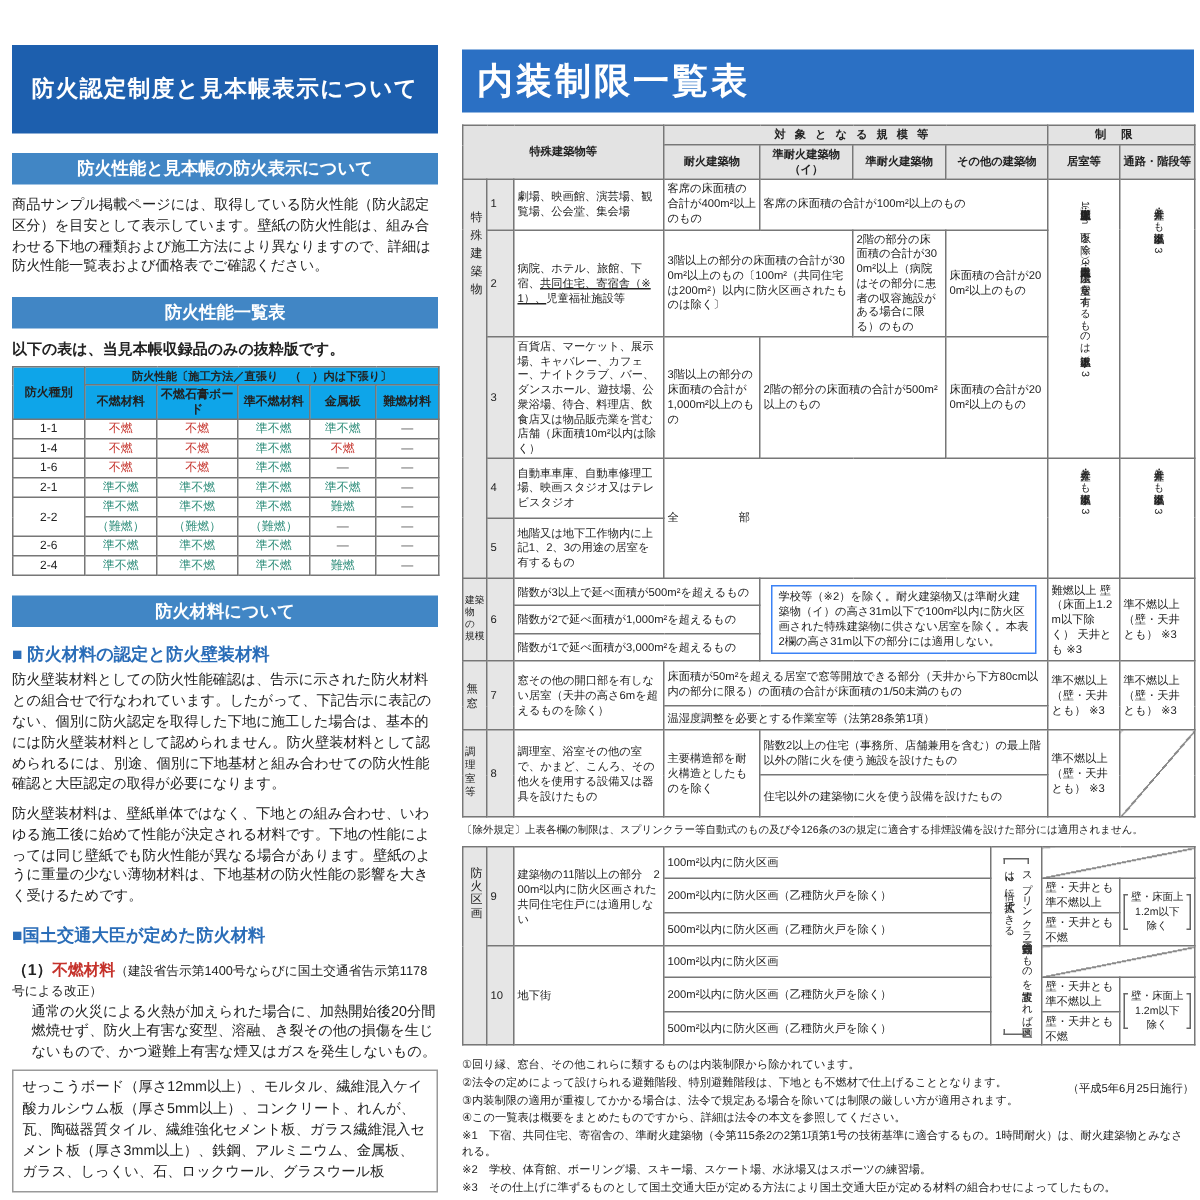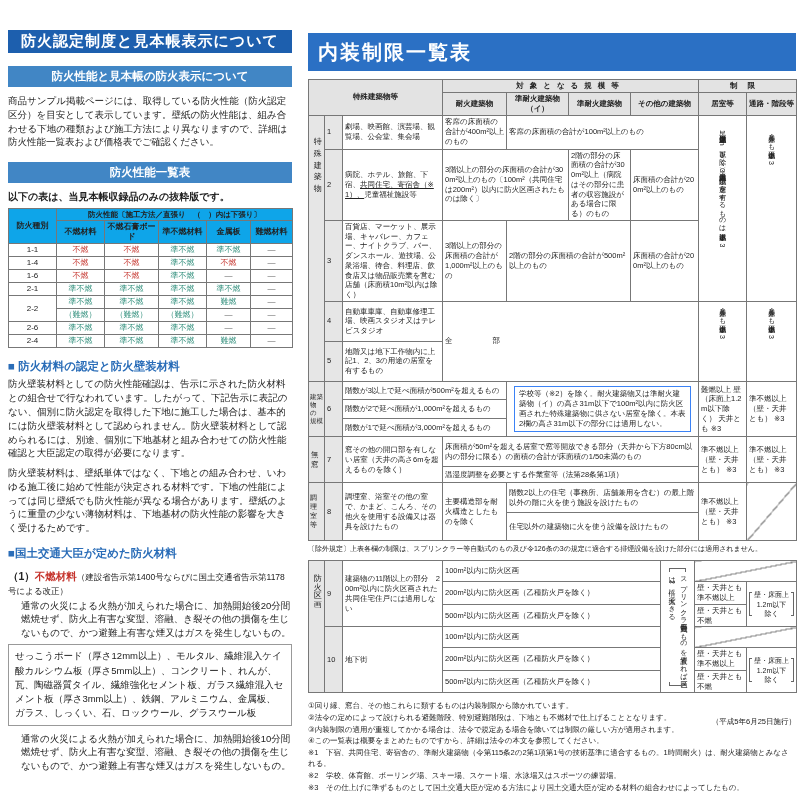--- a/index.html
+++ b/index.html
@@ -2,41 +2,41 @@
 <html><head>
 <meta charset="utf-8">
 <style>
   html,body{margin:0;padding:0;background:#fff;}
   body{width:800px;height:800px;font-family:"Liberation Sans","DejaVu Sans",sans-serif;color:#222;}
   .page{position:relative;width:800px;height:800px;overflow:hidden;background:#fff;}
   .col-left{position:absolute;left:8px;top:30px;width:284px;}
   .col-right{position:absolute;left:308px;top:33px;width:488px;}
 
   
-  .main-title{background:#1d5fae;color:#fff;font-weight:bold;font-size:15px;text-align:center;padding:2px 4px;letter-spacing:1px;}
+  .main-title{background:#1d5fae;color:#fff;font-weight:bold;font-size:15px;text-align:center;padding:20px 4px;letter-spacing:1px;}
   .bluebar{background:#4186c5;color:#fff;font-weight:bold;font-size:11.5px;text-align:center;padding:3px 0;margin:13px 0 7px 0;}
   .lpara{font-size:9.5px;line-height:1.45;margin:2px 0 6px 0;}
   .bold-note{font-size:10px;font-weight:bold;margin:3px 0 4px 0;}
   table.spec{border-collapse:collapse;width:100%;table-layout:fixed;margin-top:2px;}
   .spec th,.spec td{border:1px solid #777;font-size:8px;text-align:center;padding:1px 0;line-height:1.25;}
   .spec th{background:#0ea5e9;}
   .v-red{color:#c5322b;}
   .v-teal{color:#2f8e7b;}
   .v-gray{color:#555;}
   .sub-head{color:#2a6db8;font-weight:bold;font-size:11.5px;margin:11px 0 3px 0;}
   .item-head{font-size:10.5px;font-weight:bold;margin-top:9px;}
   .item-head .iref{font-weight:normal;font-size:8.5px;}
   .iname-red{color:#c5322b;}
   .iname-teal{color:#2f8e7b;}
   .item-body{font-size:9.5px;line-height:1.42;margin:1px 0 5px 13px;}
   .mat-box{border:1px solid #999;font-size:9.5px;line-height:1.5;padding:4px 6px;margin:4px 0 6px 0;}
 
   
   .r-title{background:#2b70c4;color:#fff;display:flex;align-items:center;padding:5px 10px;min-height:28px;}
-  .r-title .big{font-size:20px;font-weight:bold;letter-spacing:2px;white-space:nowrap;}
+  .r-title .big{font-size:24px;font-weight:bold;letter-spacing:2px;white-space:nowrap;}
   .r-title .note{font-size:8px;line-height:1.4;margin-left:13px;}
   table.main{border-collapse:collapse;table-layout:fixed;width:488px;margin-top:8px;}
   .main th,.main td{border:1px solid #777;font-size:7.5px;line-height:1.3;padding:1px 2px;vertical-align:middle;text-align:left;word-break:break-all;}
   .main th{background:#e3e3e3;text-align:center;font-weight:bold;padding:1px 0;}
   .gcell{background:#e6e6e6;text-align:center;padding:0;}
   .ncell{background:#e6e6e6;text-align:center;}
   .ctr{text-align:center;}
   .vlim{writing-mode:vertical-rl;font-size:7px;line-height:1.6;margin:0 auto;}
   .vgrp{writing-mode:vertical-rl;font-size:8px;letter-spacing:12px;margin:0 auto;}
   .vgrp2{writing-mode:vertical-rl;font-size:8px;letter-spacing:9px;margin:0 auto;}
@@ -156,20 +156,21 @@
         <td>2-4</td>
         <td><span class="v-teal">準不燃</span></td>
         <td><span class="v-teal">準不燃</span></td>
         <td><span class="v-teal">準不燃</span></td>
         <td><span class="v-teal">難燃</span></td>
         <td><span class="v-gray">―</span></td>
       </tr>
     </tbody>
       </table>
 
+    <div class="bluebar">防火材料について</div>
     <div class="sub-head">■ 防火材料の認定と防火壁装材料</div>
     <div class="lpara">防火壁装材料としての防火性能確認は、告示に示された防火材料との組合せで行なわれています。したがって、下記告示に表記のない、個別に防火認定を取得した下地に施工した場合は、基本的には防火壁装材料として認められません。防火壁装材料として認められるには、別途、個別に下地基材と組み合わせての防火性能確認と大臣認定の取得が必要になります。</div>
     <div class="lpara" style="margin-bottom:0">防火壁装材料は、壁紙単体ではなく、下地との組み合わせ、いわゆる施工後に始めて性能が決定される材料です。下地の性能によっては同じ壁紙でも防火性能が異なる場合があります。壁紙のように重量の少ない薄物材料は、下地基材の防火性能の影響を大きく受けるためです。</div>
 
     <div class="sub-head">■国土交通大臣が定めた防火材料</div>
 
     <div class="item-head">
       <span>（1）</span><span class="iname-red">不燃材料</span><span class="iref">（建設省告示第1400号ならびに国土交通省告示第1178号による改正）</span>
     </div>
     <div class="item-body">通常の火災による火熱が加えられた場合に、加熱開始後20分間燃焼せず、防火上有害な変型、溶融、き裂その他の損傷を生じないもので、かつ避難上有害な煙又はガスを発生しないもの。</div>

